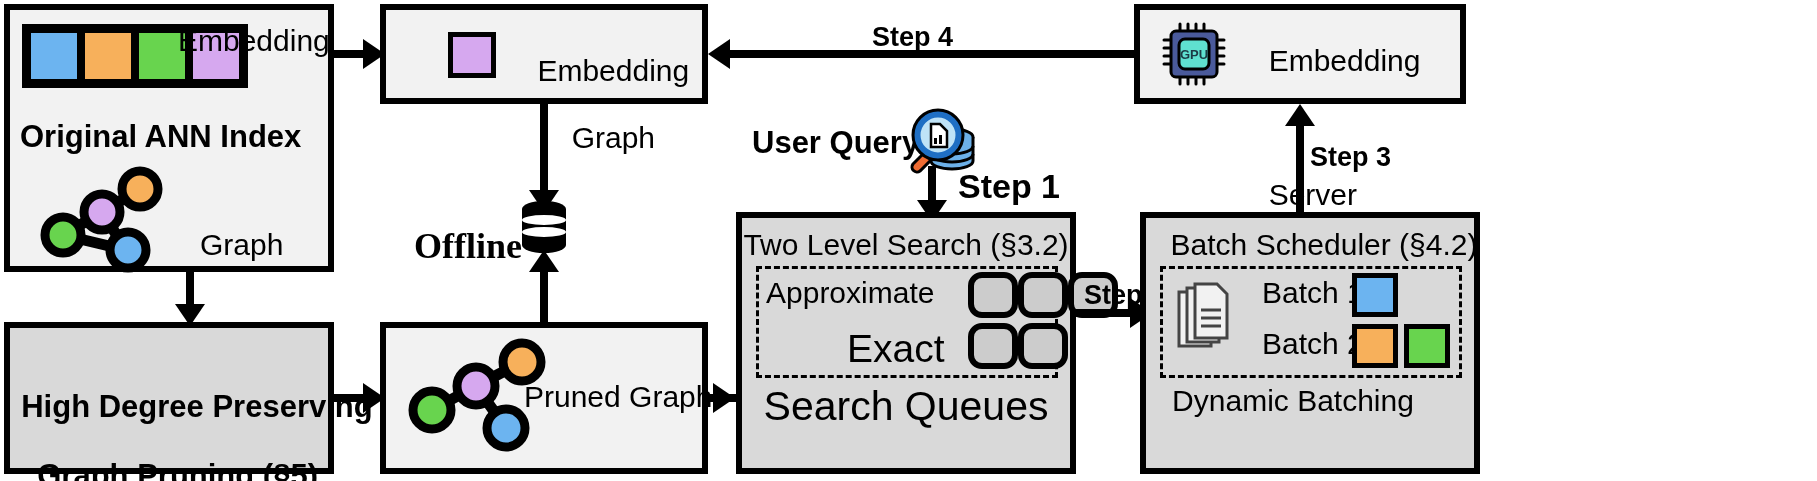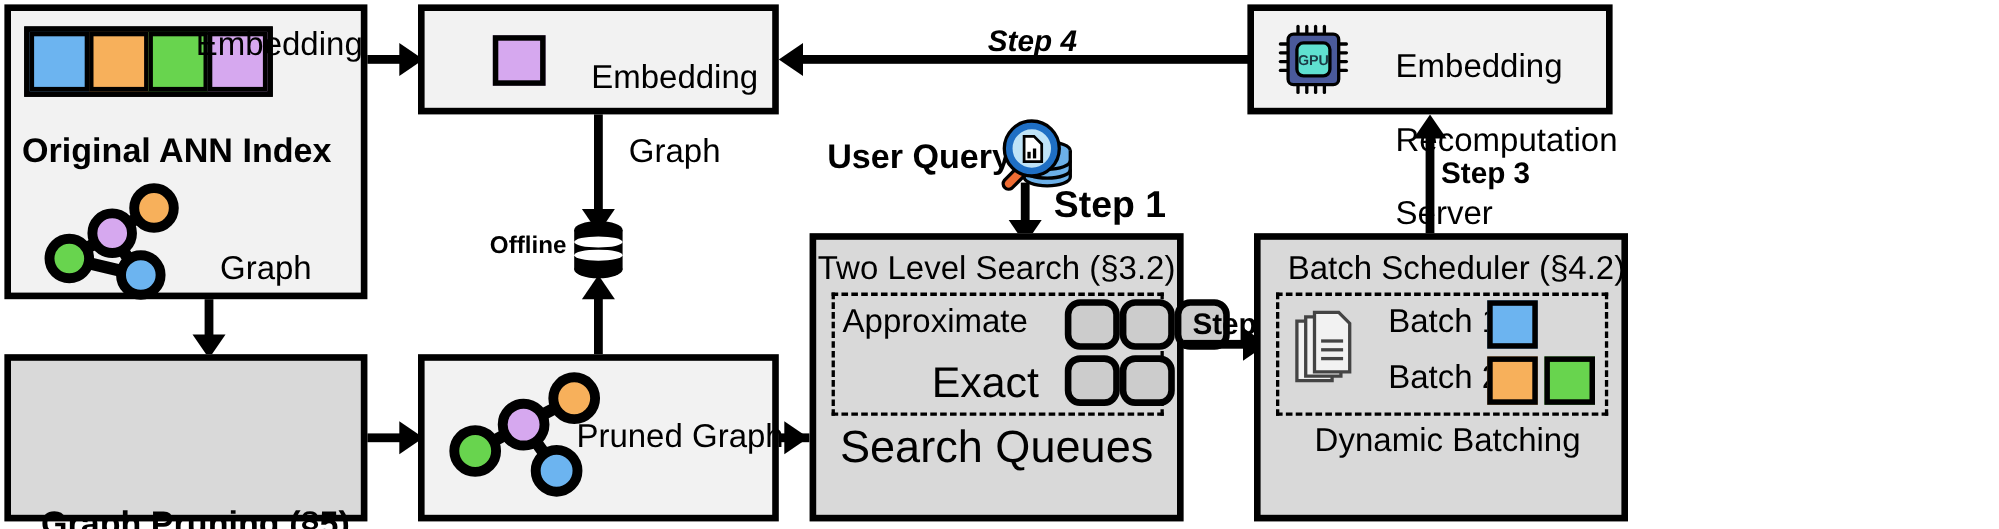--- a/index.html
+++ b/index.html
@@ -65,38 +65,38 @@
 <div class="lbl" style="left:200px;top:228px;font-size:30px;">Graph</div>
 
 <div class="ln" style="left:334px;top:50px;width:34px;height:8px;"></div>
 <div class="ah r" style="left:363px;top:39px;"></div>
 
 <div class="ln" style="left:186px;top:272px;width:8px;height:38px;"></div>
 <div class="ah d" style="left:175px;top:304px;"></div>
 
 <div class="node box gray" style="left:4px;top:322px;width:330px;height:152px;"></div>
 <div class="lbl bold ctr" style="left:4px;top:355px;width:330px;font-size:31px;">
-  <br>
+  <span>High Degree Preserving</span><br>
   <span>Graph Pruning (§5)</span>
 </div>
 
 <div class="ln" style="left:334px;top:394px;width:34px;height:8px;"></div>
 <div class="ah r" style="left:363px;top:383px;"></div>
 
 <div class="node box" style="left:380px;top:4px;width:328px;height:100px;"></div>
 <div class="sq" style="position:absolute;left:448px;top:32px;width:48px;height:46px;background:#d6a8ef;"></div>
 <div class="lbl ctr" style="left:510px;top:20px;width:190px;font-size:30px;">
   <span>Embedding</span><br>
   <span>Graph</span>
 </div>
 
 <div class="ln" style="left:540px;top:104px;width:8px;height:92px;"></div>
 <div class="ah d" style="left:529px;top:190px;"></div>
 
-<div class="lbl bold ctr" style="left:412px;top:186px;width:124px;font-size:22px;">
+<div class="lbl bold ctr" style="left:396px;top:186px;width:124px;font-size:36px;font-family:Liberation Serif, serif;">
   <span>Offline</span><br>
 </div>
 <svg class="node" style="left:520px;top:200px;" width="48" height="54" viewBox="0 0 48 54">
   <g fill="#000">
     <ellipse cx="24" cy="9" rx="22" ry="8"></ellipse>
     <rect x="2" y="9" width="44" height="36"></rect>
     <ellipse cx="24" cy="45" rx="22" ry="8"></ellipse>
   </g>
   <g fill="#fff">
     <ellipse cx="24" cy="20" rx="22" ry="5"></ellipse>
@@ -186,21 +186,21 @@
   </g>
 </svg>
 
 <div class="lbl" style="left:1262px;top:276px;font-size:30px;">Batch 1</div>
 <div class="sq" style="position:absolute;left:1352px;top:273px;width:46px;height:44px;background:#6cb4f0;"></div>
 
 <div class="lbl" style="left:1262px;top:327px;font-size:30px;">Batch 2</div>
 <div class="sq" style="position:absolute;left:1352px;top:324px;width:46px;height:44px;background:#f7b05b;"></div>
 <div class="sq" style="position:absolute;left:1404px;top:324px;width:46px;height:44px;background:#68d44e;"></div>
 
-<div class="lbl ctr" style="left:1140px;top:384px;width:306px;font-size:30px;margin-left:23px;">Dynamic Batching</div>
+<div class="lbl ctr" style="left:1140px;top:384px;width:306px;font-size:30px;">Dynamic Batching</div>
 
 <div class="lbl bold" style="left:1310px;top:142px;font-size:27px;">Step 3</div>
 <div class="ln" style="left:1296px;top:118px;width:8px;height:94px;"></div>
 <div class="ah u" style="left:1285px;top:104px;"></div>
 
 <div class="node box" style="left:1134px;top:4px;width:332px;height:100px;"></div>
 <svg class="node" style="left:1162px;top:22px;" width="66" height="64" viewBox="0 0 66 64">
   <g stroke="#000" stroke-width="3">
     <g stroke-linecap="round">
       <line x1="18" y1="2" x2="18" y2="10"></line>
@@ -220,19 +220,19 @@
       <line x1="54" y1="34" x2="62" y2="34"></line>
         <line x1="54" y1="42" x2="62" y2="42"></line>
     </g>
     <rect x="9" y="9" width="46" height="46" rx="5" fill="#4a5a9b"></rect>
     <rect x="17" y="17" width="30" height="30" rx="6" fill="#5fe0d0"></rect>
   </g>
   <text x="32" y="37" text-anchor="middle" font-family="Liberation Sans, sans-serif" font-size="13" font-weight="bold" fill="#1b3a45">GPU</text>
 </svg>
 <div class="lbl" style="left:1252px;top:10px;font-size:30px;">
   <span>Embedding</span><br>
-  <span>Recomputation</span><br>
+  <br>
   <span>Server</span>
 </div>
 
-<div class="lbl bold" style="left:898px;top:22px;font-size:27px;font-style:italic;">Step 4</div>
+<div class="lbl bold" style="left:872px;top:22px;font-size:27px;">Step 4</div>
 <div class="ln" style="left:724px;top:50px;width:412px;height:8px;"></div>
 <div class="ah l" style="left:708px;top:39px;"></div>
 
 </body></html>

